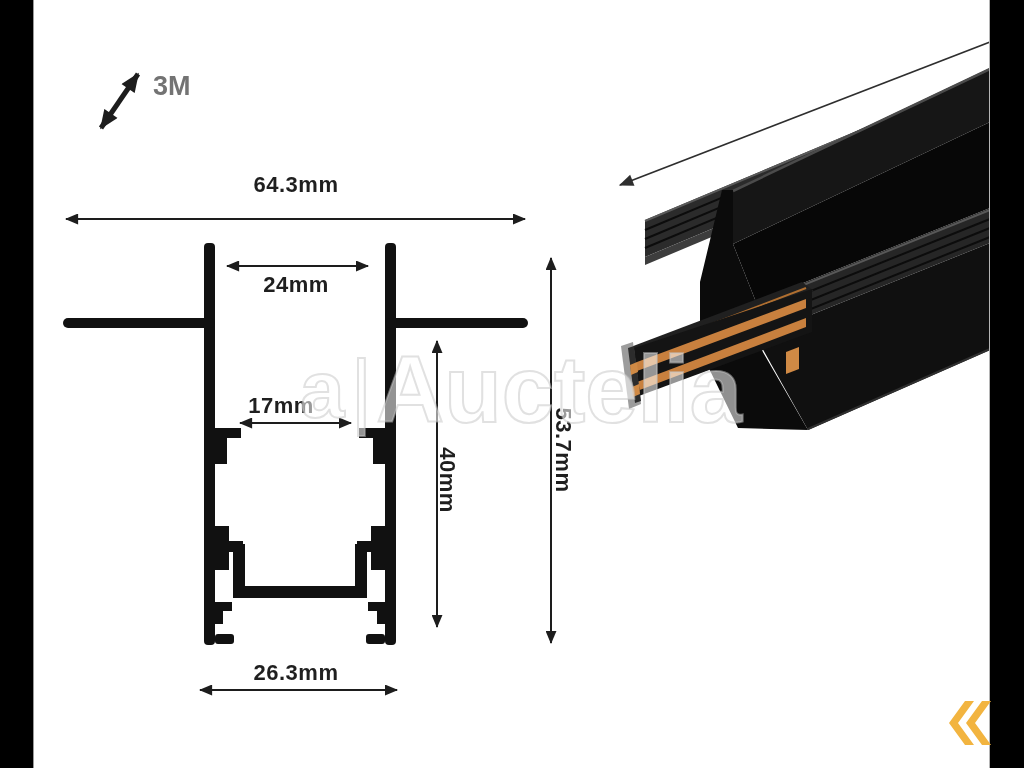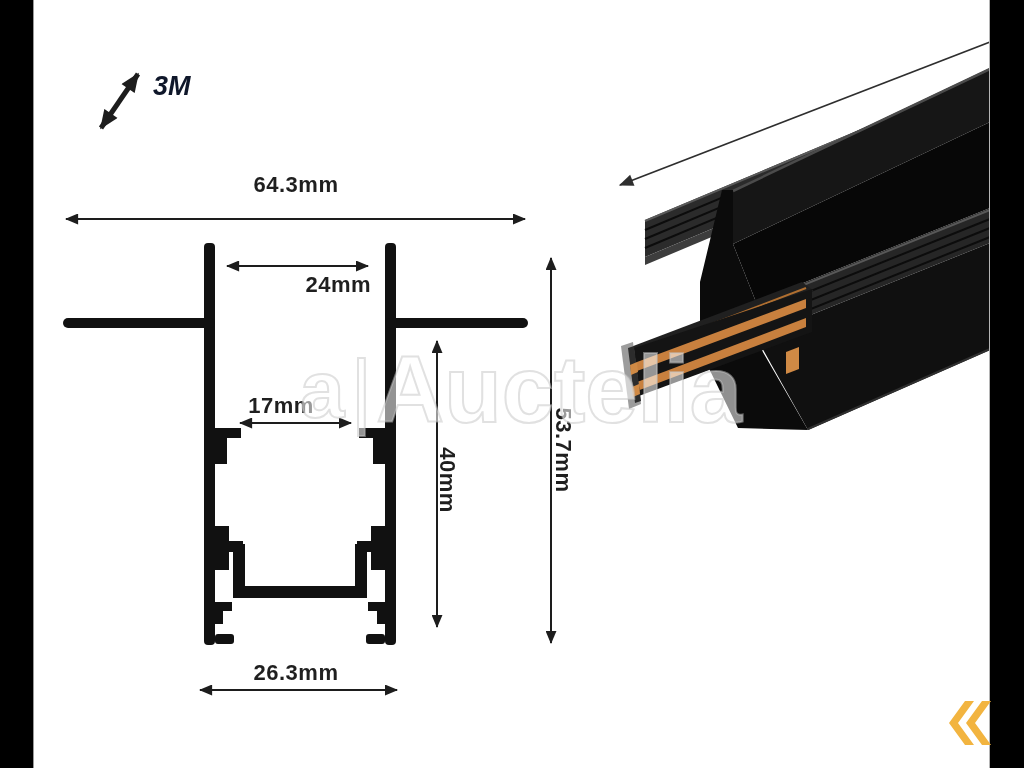--- a/index.html
+++ b/index.html
@@ -10,21 +10,21 @@
   .letterbox{position:absolute;top:0;height:768px;background:#000;z-index:6;}
   #band-left{left:0;width:33px;border-right:1px solid #9a9a9a;}
   #band-right{right:0;width:34px;border-left:1px solid #b5b5b5;}
   #drawing-svg{position:absolute;left:0;top:0;z-index:1;}
   .dim-label{
     position:absolute;z-index:2;color:#1f1f1f;font-size:22px;font-weight:600;
     letter-spacing:.5px;text-align:center;white-space:nowrap;
   }
   .dim-label.horiz{width:150px;}
   .dim-label.vert{width:110px;height:26px;transform:rotate(90deg);}
-  #label-length{position:absolute;z-index:2;color:#0f172a;font-size:27px;font-weight:600;font-style:italic;}
+  #label-length{position:absolute;z-index:2;color:#737373;font-size:27px;font-weight:600;}
   #watermark{
     position:absolute;left:300px;top:336px;width:450px;height:108px;z-index:5;
     display:flex;align-items:center;pointer-events:none;
     font-weight:700;font-size:94px;line-height:1;
     color:rgba(255,255,255,0.55);
     -webkit-text-stroke:2px rgba(196,196,196,0.5);
     user-select:none;
   }
   #watermark .wm-logo{font-size:80px;margin-right:6px;}
   #watermark .wm-sep{font-size:84px;font-weight:400;margin-right:4px;}
@@ -120,21 +120,21 @@
       <polygon points="786,352 799,347 799,369 786,374" fill="#d08a45"></polygon>
 
       <line x1="620" y1="185" x2="990" y2="42" stroke="#2e2e2e" stroke-width="1.8" marker-start="url(#ahGray)"></line>
     </g>
   </svg>
 
   <div id="label-length" style="left:153px;top:71px;">3M</div>
 
   <div class="dim-label horiz" style="left:221px;top:172px;">64.3mm</div>
 
-  <div class="dim-label horiz" style="left:221px;top:272px;text-align:right;">24mm</div>
+  <div class="dim-label horiz" style="left:221px;top:272px;">24mm</div>
 
   <div class="dim-label horiz" style="left:206px;top:393px;">17mm</div>
 
   <div class="dim-label vert" style="left:392px;top:467px;">40mm</div>
 
   <div class="dim-label vert" style="left:508px;top:437px;">53.7mm</div>
 
   <div class="dim-label horiz" style="left:221px;top:660px;">26.3mm</div>
 
   <div id="watermark">

